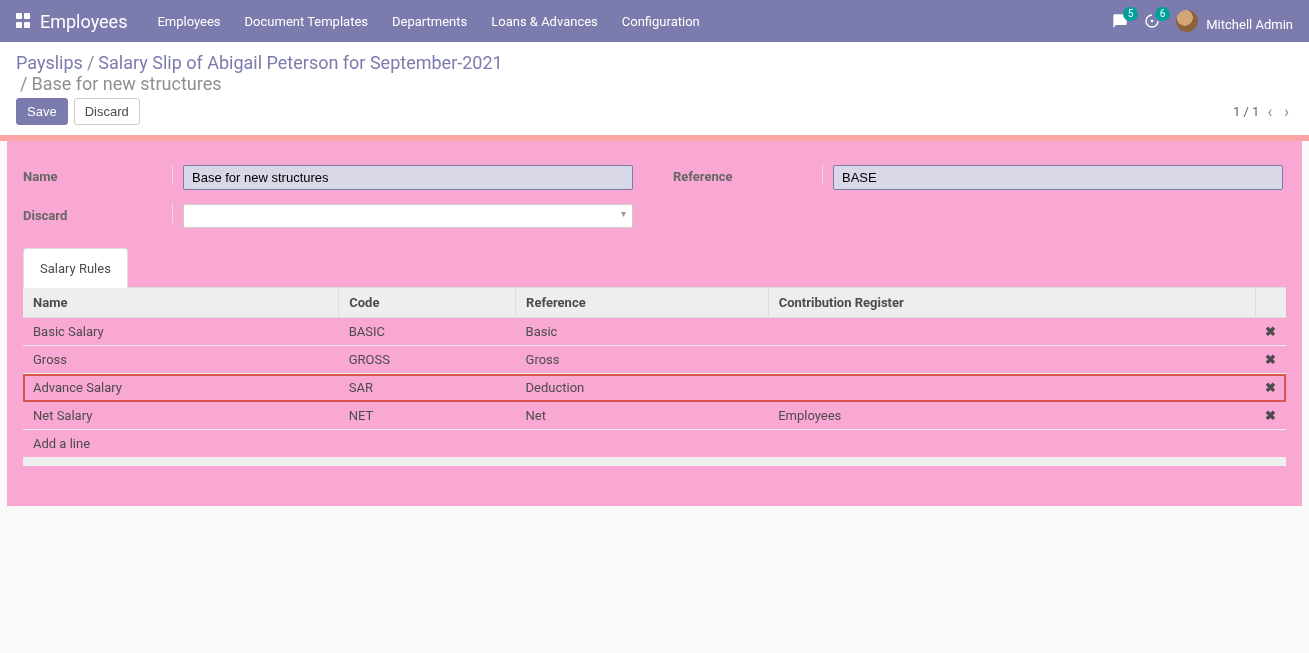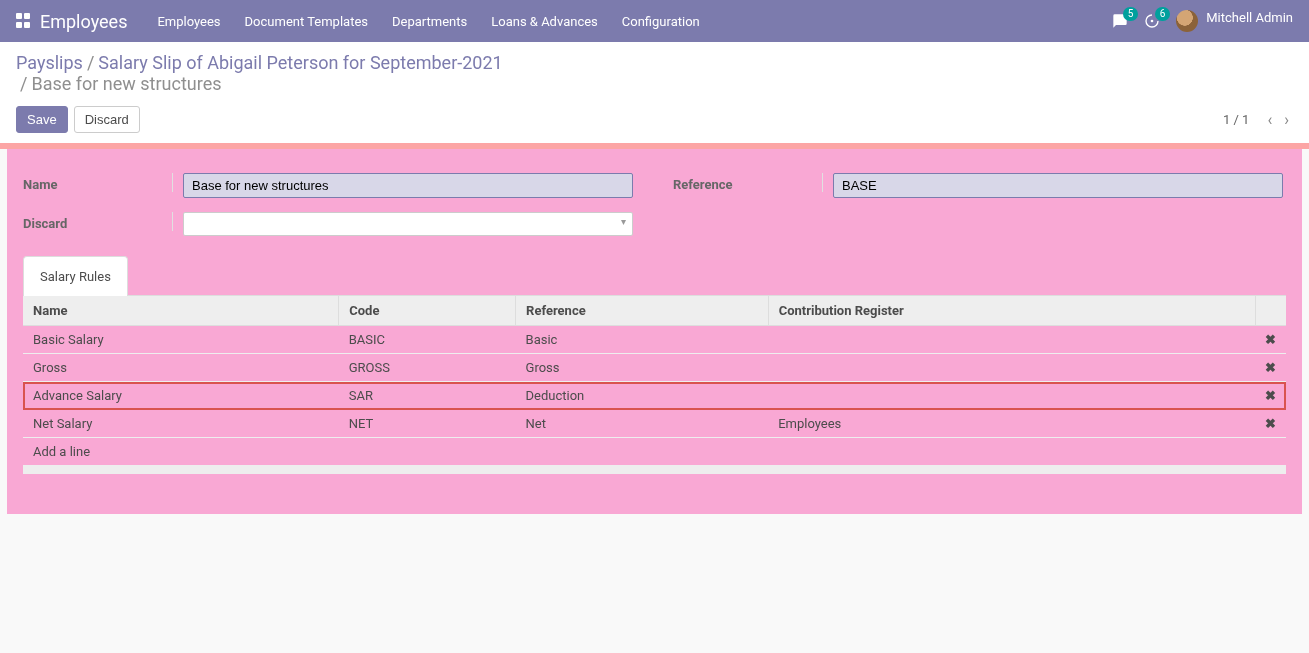--- a/index.html
+++ b/index.html
@@ -9,35 +9,35 @@
     .navbar { background: #7c7bad; color: #fff; height: 42px; display: flex; align-items: center; padding: 0 16px; }
     .navbar-left { display: flex; align-items: center; gap: 18px; }
     .navbar-brand { display: flex; align-items: center; gap: 8px; font-size: 18px; font-weight: 400; }
     .apps-icon { display: inline-flex; flex-wrap: wrap; width: 16px; height: 16px; gap: 2px; }
     .apps-icon span { width: 6px; height: 6px; background: #fff; border-radius: 1px; }
     .nav-menu { display: flex; list-style: none; gap: 24px; margin-left: 12px; }
     .nav-menu li { font-size: 13px; cursor: pointer; }
     .navbar-right { margin-left: auto; display: flex; align-items: center; gap: 16px; }
     .badge-icon { position: relative; display: inline-flex; align-items: center; cursor: pointer; }
     .badge-icon .count { position: absolute; top: -6px; right: -10px; background: #00a09d; color: #fff; font-size: 10px; padding: 1px 5px; border-radius: 8px; line-height: 1.2; }
-    .user-block { display: flex; align-items: flex-start; gap: 8px; cursor: pointer; }
+    .user-block { display: flex; align-items: flex-end; gap: 8px; cursor: pointer; }
     .avatar { width: 22px; height: 22px; border-radius: 50%; background: radial-gradient(circle at 40% 35%, #d4a574 40%, #8b6239 42%); }
     
     
     .control-panel { background: #fff; border-bottom: 6px solid #fca5a5; padding: 10px 16px; }
     .breadcrumb { font-size: 18px; color: #7c7bad; margin-bottom: 2px; }
     .breadcrumb a { color: #7c7bad; text-decoration: none; }
     .breadcrumb .sep { color: #8f8f8f; margin: 0 4px; }
     .breadcrumb .current { color: #8f8f8f; }
-    .action-row { display: flex; align-items: center; justify-content: space-between; margin-top: 12px; }
+    .action-row { display: flex; align-items: center; justify-content: space-between; margin-top: 4px; }
     .btn-group { display: flex; gap: 6px; }
     .btn { padding: 5px 10px; font-size: 13px; border-radius: 3px; cursor: pointer; border: 1px solid; }
     .btn-primary { background: #7c7bad; color: #fff; border-color: #7c7bad; }
     .btn-secondary { background: #fff; color: #4c4c4c; border-color: #ccc; }
-    .pager { display: flex; align-items: center; gap: 14px; color: #666; }
+    .pager { display: flex; align-items: center; gap: 4px; color: #666; }
     .pager-arrows { display: flex; gap: 4px; }
     .arrow { font-size: 16px; color: #888; cursor: pointer; padding: 0 4px; }
     
     
     .form-sheet { max-width: 1295px; margin: 0 auto; padding: 24px 16px 40px; background: #f9a8d4; }
     .form-row { display: flex; gap: 40px; margin-bottom: 14px; }
     .form-group { display: flex; align-items: flex-start; }
     .form-label { width: 150px; font-weight: 700; font-size: 13px; color: #666; padding-top: 4px; border-right: 1px solid #e0e0e0; padding-right: 10px; }
     .form-field { flex: 1; padding-left: 10px; }
     .input-required { width: 450px; padding: 4px 8px; border: 1px solid #7c7bad; background: #d8d7e8; font-size: 13px; border-radius: 2px; }

